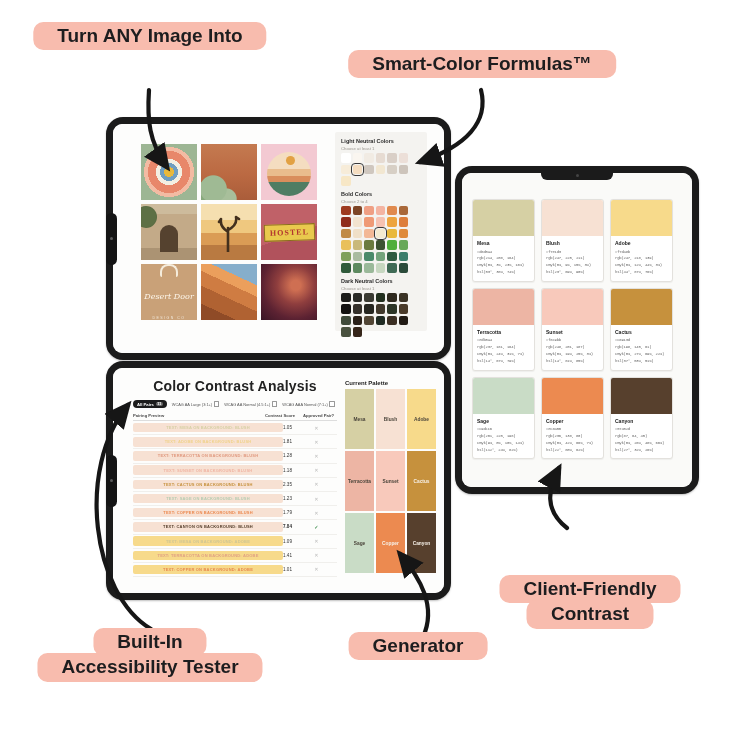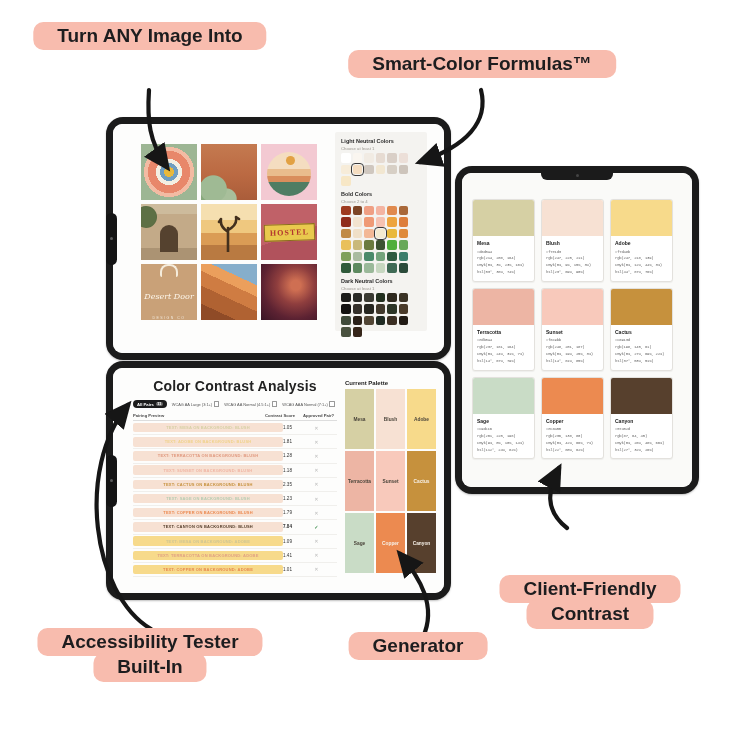--- a/index.html
+++ b/index.html
@@ -119,22 +119,22 @@
     <span class="pill">Turn ANY Image Into</span>
   </div>
 <div class="callout" id="callout-smart">
     <span class="pill">Smart-Color Formulas™</span>
   </div>
 <div class="callout" id="callout-client">
     <span class="pill">Client-Friendly</span>
     <span class="pill">Contrast</span>
   </div>
 <div class="callout" id="callout-access">
+    <span class="pill">Built-In</span>
     <span class="pill">Accessibility Tester</span>
-    <span class="pill">Built-In</span>
   </div>
 <div class="callout" id="callout-colorname">
     <span class="pill">Generator</span>
   </div>
 
 <svg id="arrows" width="750" height="750">
   <defs>
     <marker id="ah" markerWidth="8" markerHeight="8" refX="5.2" refY="3" orient="auto">
       <path d="M0,0 L6.5,3 L0,6 z" fill="#161616"></path>
     </marker>

